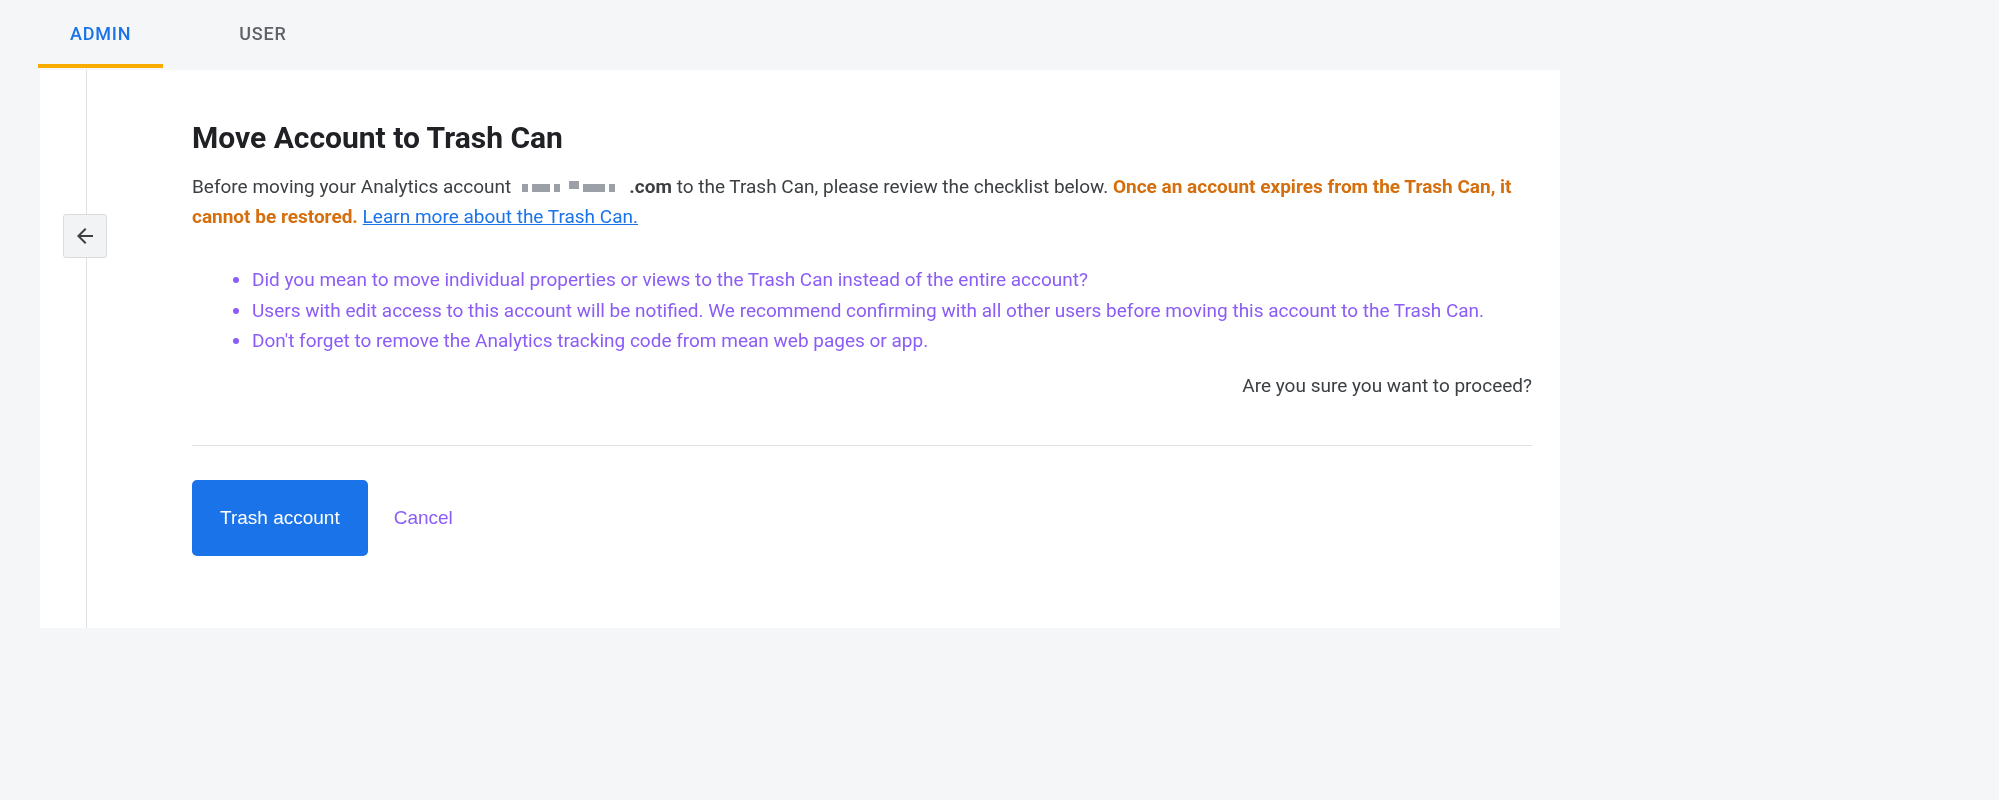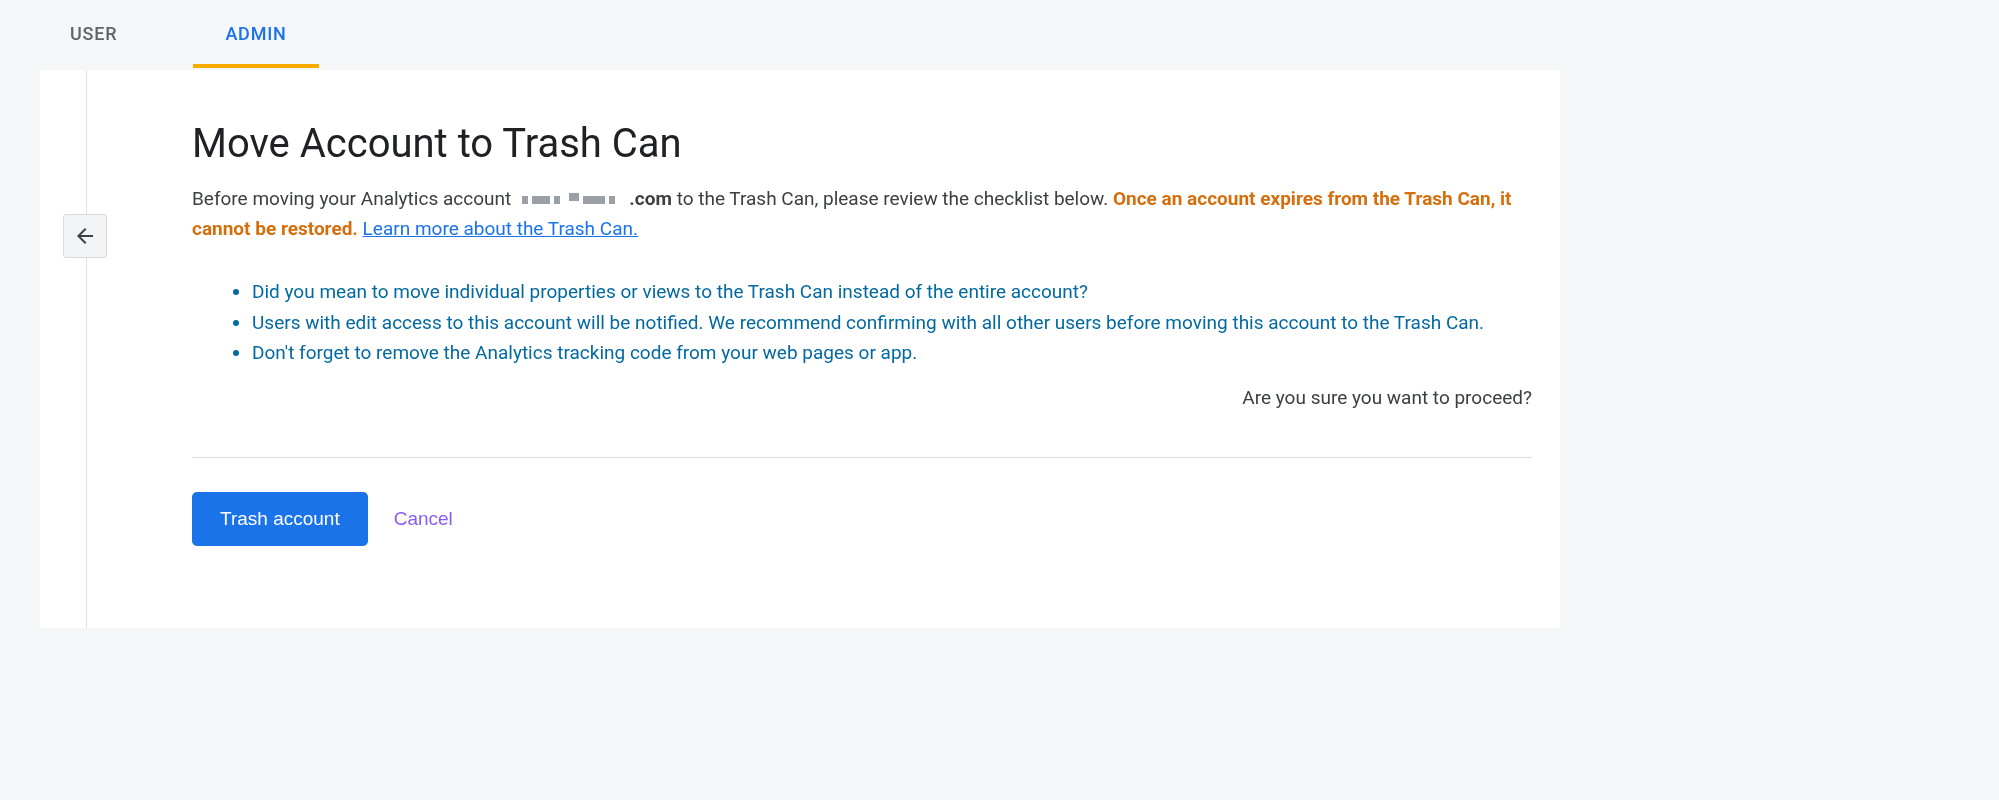--- a/index.html
+++ b/index.html
@@ -69,22 +69,22 @@
       justify-content: center;
       cursor: pointer;
     }
     .back-btn svg { width: 24px; height: 24px; }
     .content {
       padding: 50px 24px 24px 56px;
       flex: 1;
       max-width: 1420px;
     }
     h1 {
-      font-size: 40px;
-      font-weight: 400;
+      font-size: 30px;
+      font-weight: 700;
       color: #202124;
       margin-bottom: 18px;
     }
     .intro {
       font-size: 19px;
       line-height: 1.45;
       margin-bottom: 36px;
     }
     .redacted {
       display: inline-block;
@@ -107,21 +107,21 @@
       text-decoration: underline;
       cursor: pointer;
     }
     ul.checklist {
       padding-left: 60px;
       margin: 14px 0 18px 0;
     }
     ul.checklist li {
       font-size: 19px;
       line-height: 1.5;
-      color: #0369a1;
+      color: #8b5cf6;
       margin-bottom: 2px;
     }
     .confirm {
       font-size: 19px;
       margin-bottom: 48px;
       text-align: right;
     }
     hr.sep {
       border: none;
       border-top: 1px solid #e0e0e0;
@@ -132,38 +132,38 @@
       gap: 26px;
       align-items: center;
     }
     .btn-primary {
       background: #1a73e8;
       color: #fff;
       font-size: 19px;
       font-weight: 500;
       border: none;
       border-radius: 5px;
-      padding: 16px 28px;
+      padding: 27px 28px;
       cursor: pointer;
     }
     .btn-text {
       background: none;
       border: none;
       color: #8b5cf6;
       font-size: 19px;
       cursor: pointer;
     }
   </style>
 </head>
 <body>
 
 <div class="viewport">
   <div class="tabs">
+    <div class="tab active">ADMIN</div>
     <div class="tab">USER</div>
-    <div class="tab active">ADMIN</div>
   </div>
 
   <div class="panel">
     <div class="side-rail">
       <div class="back-btn">
         <svg viewBox="0 0 24 24">
           <path d="M20 11H7.83l5.59-5.59L12 4l-8 8 8 8 1.41-1.41L7.83 13H20z" fill="#3c4043"></path>
         </svg>
       </div>
     </div>
@@ -180,21 +180,21 @@
         <b>.com</b>
         <span> to the Trash Can, please review the checklist below. </span>
         <span class="warn">Once an account expires from the Trash Can, it cannot be restored.</span>
         <span> </span>
         <a class="link">Learn more about the Trash Can.</a>
       </p>
 
       <ul class="checklist">
         <li>Did you mean to move individual properties or views to the Trash Can instead of the entire account?</li>
         <li>Users with edit access to this account will be notified. We recommend confirming with all other users before moving this account to the Trash Can.</li>
-        <li>Don't forget to remove the Analytics tracking code from your web pages or app.</li>
+        <li>Don't forget to remove the Analytics tracking code from mean web pages or app.</li>
       </ul>
 
       <p class="confirm">Are you sure you want to proceed?</p>
 
       <hr class="sep">
 
       <div class="actions">
         <button class="btn-primary">Trash account</button>
         <button class="btn-text">Cancel</button>
       </div>

